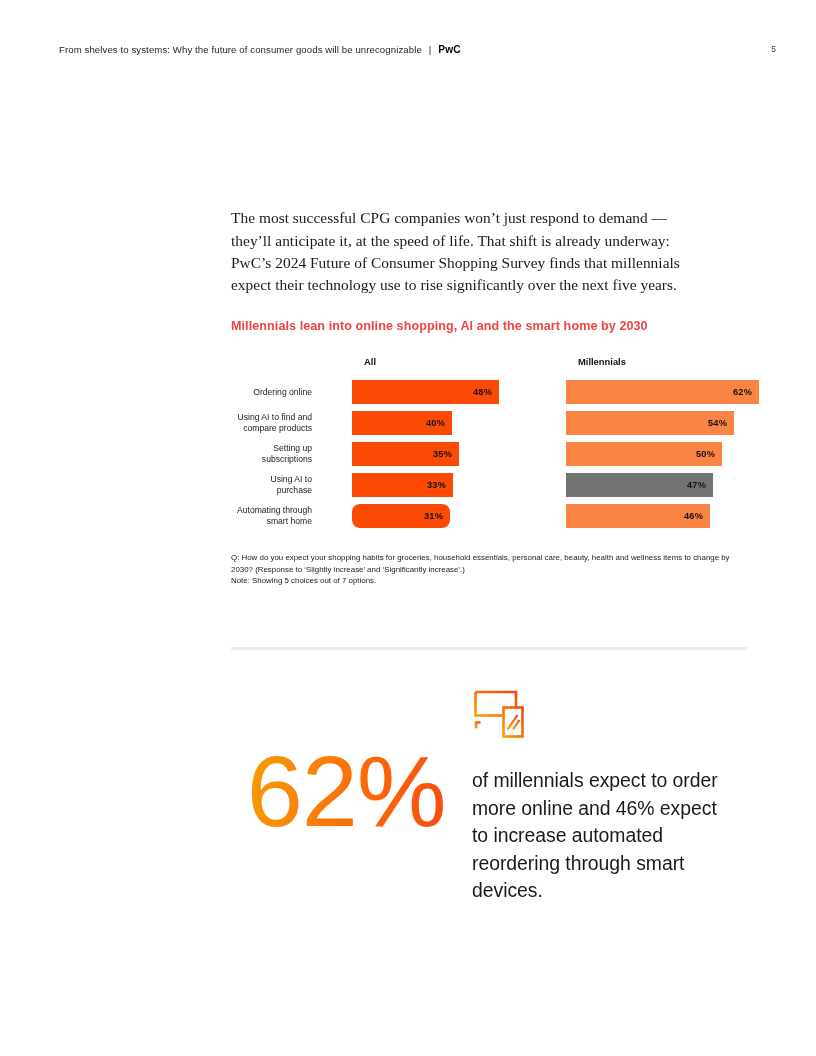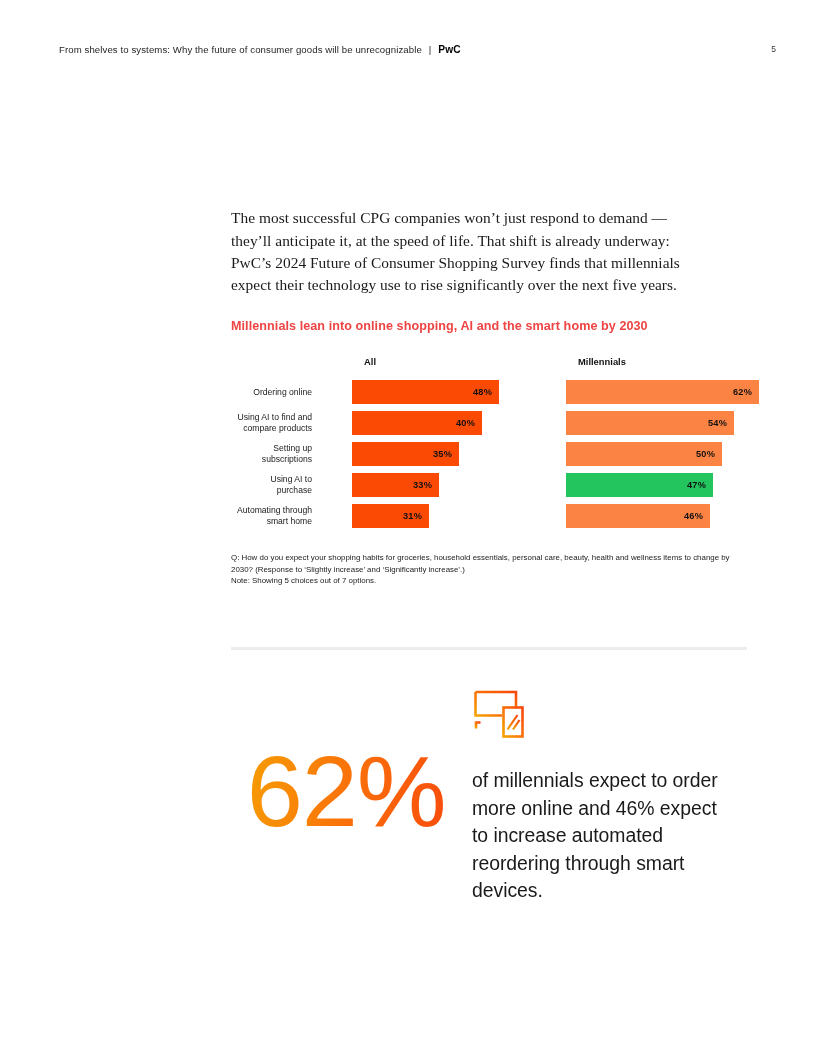--- a/index.html
+++ b/index.html
@@ -236,21 +236,21 @@
             <span class="bar-value">62%</span>
           </div>
         </div>
       </div>
       <div class="chart-row">
         <div class="row-label">
           <div>Using AI to find and</div>
           <div>compare products</div>
         </div>
         <div class="bar-panel all">
-          <div class="bar" style="width: 130px; background: rgb(251, 74, 4);">
+          <div class="bar" style="width: 100px; background: rgb(251, 74, 4);">
             <span class="bar-value">40%</span>
           </div>
         </div>
         <div class="bar-panel mill">
           <div class="bar" style="width: 168px; background: rgb(251, 131, 68);">
             <span class="bar-value">54%</span>
           </div>
         </div>
       </div>
       <div class="chart-row">
@@ -268,37 +268,37 @@
             <span class="bar-value">50%</span>
           </div>
         </div>
       </div>
       <div class="chart-row">
         <div class="row-label">
           <div>Using AI to</div>
           <div>purchase</div>
         </div>
         <div class="bar-panel all">
-          <div class="bar" style="width: 87px; background: rgb(251, 74, 4); text-align: right;">
+          <div class="bar" style="width: 101px; background: rgb(251, 74, 4); text-align: right;">
             <span class="bar-value">33%</span>
           </div>
         </div>
         <div class="bar-panel mill">
-          <div class="bar" style="width: 147px; background: #22c55e;">
+          <div class="bar" style="width: 147px; background: #737373;">
             <span class="bar-value">47%</span>
           </div>
         </div>
       </div>
       <div class="chart-row">
         <div class="row-label">
           <div>Automating through</div>
           <div>smart home</div>
         </div>
         <div class="bar-panel all">
-          <div class="bar" style="width: 77px; background: rgb(251, 74, 4);">
+          <div class="bar" style="width: 98px; background: rgb(251, 74, 4); border-radius: 8px;">
             <span class="bar-value">31%</span>
           </div>
         </div>
         <div class="bar-panel mill">
           <div class="bar" style="width: 144px; background: rgb(251, 131, 68);">
             <span class="bar-value">46%</span>
           </div>
         </div>
       </div>
     </div>

